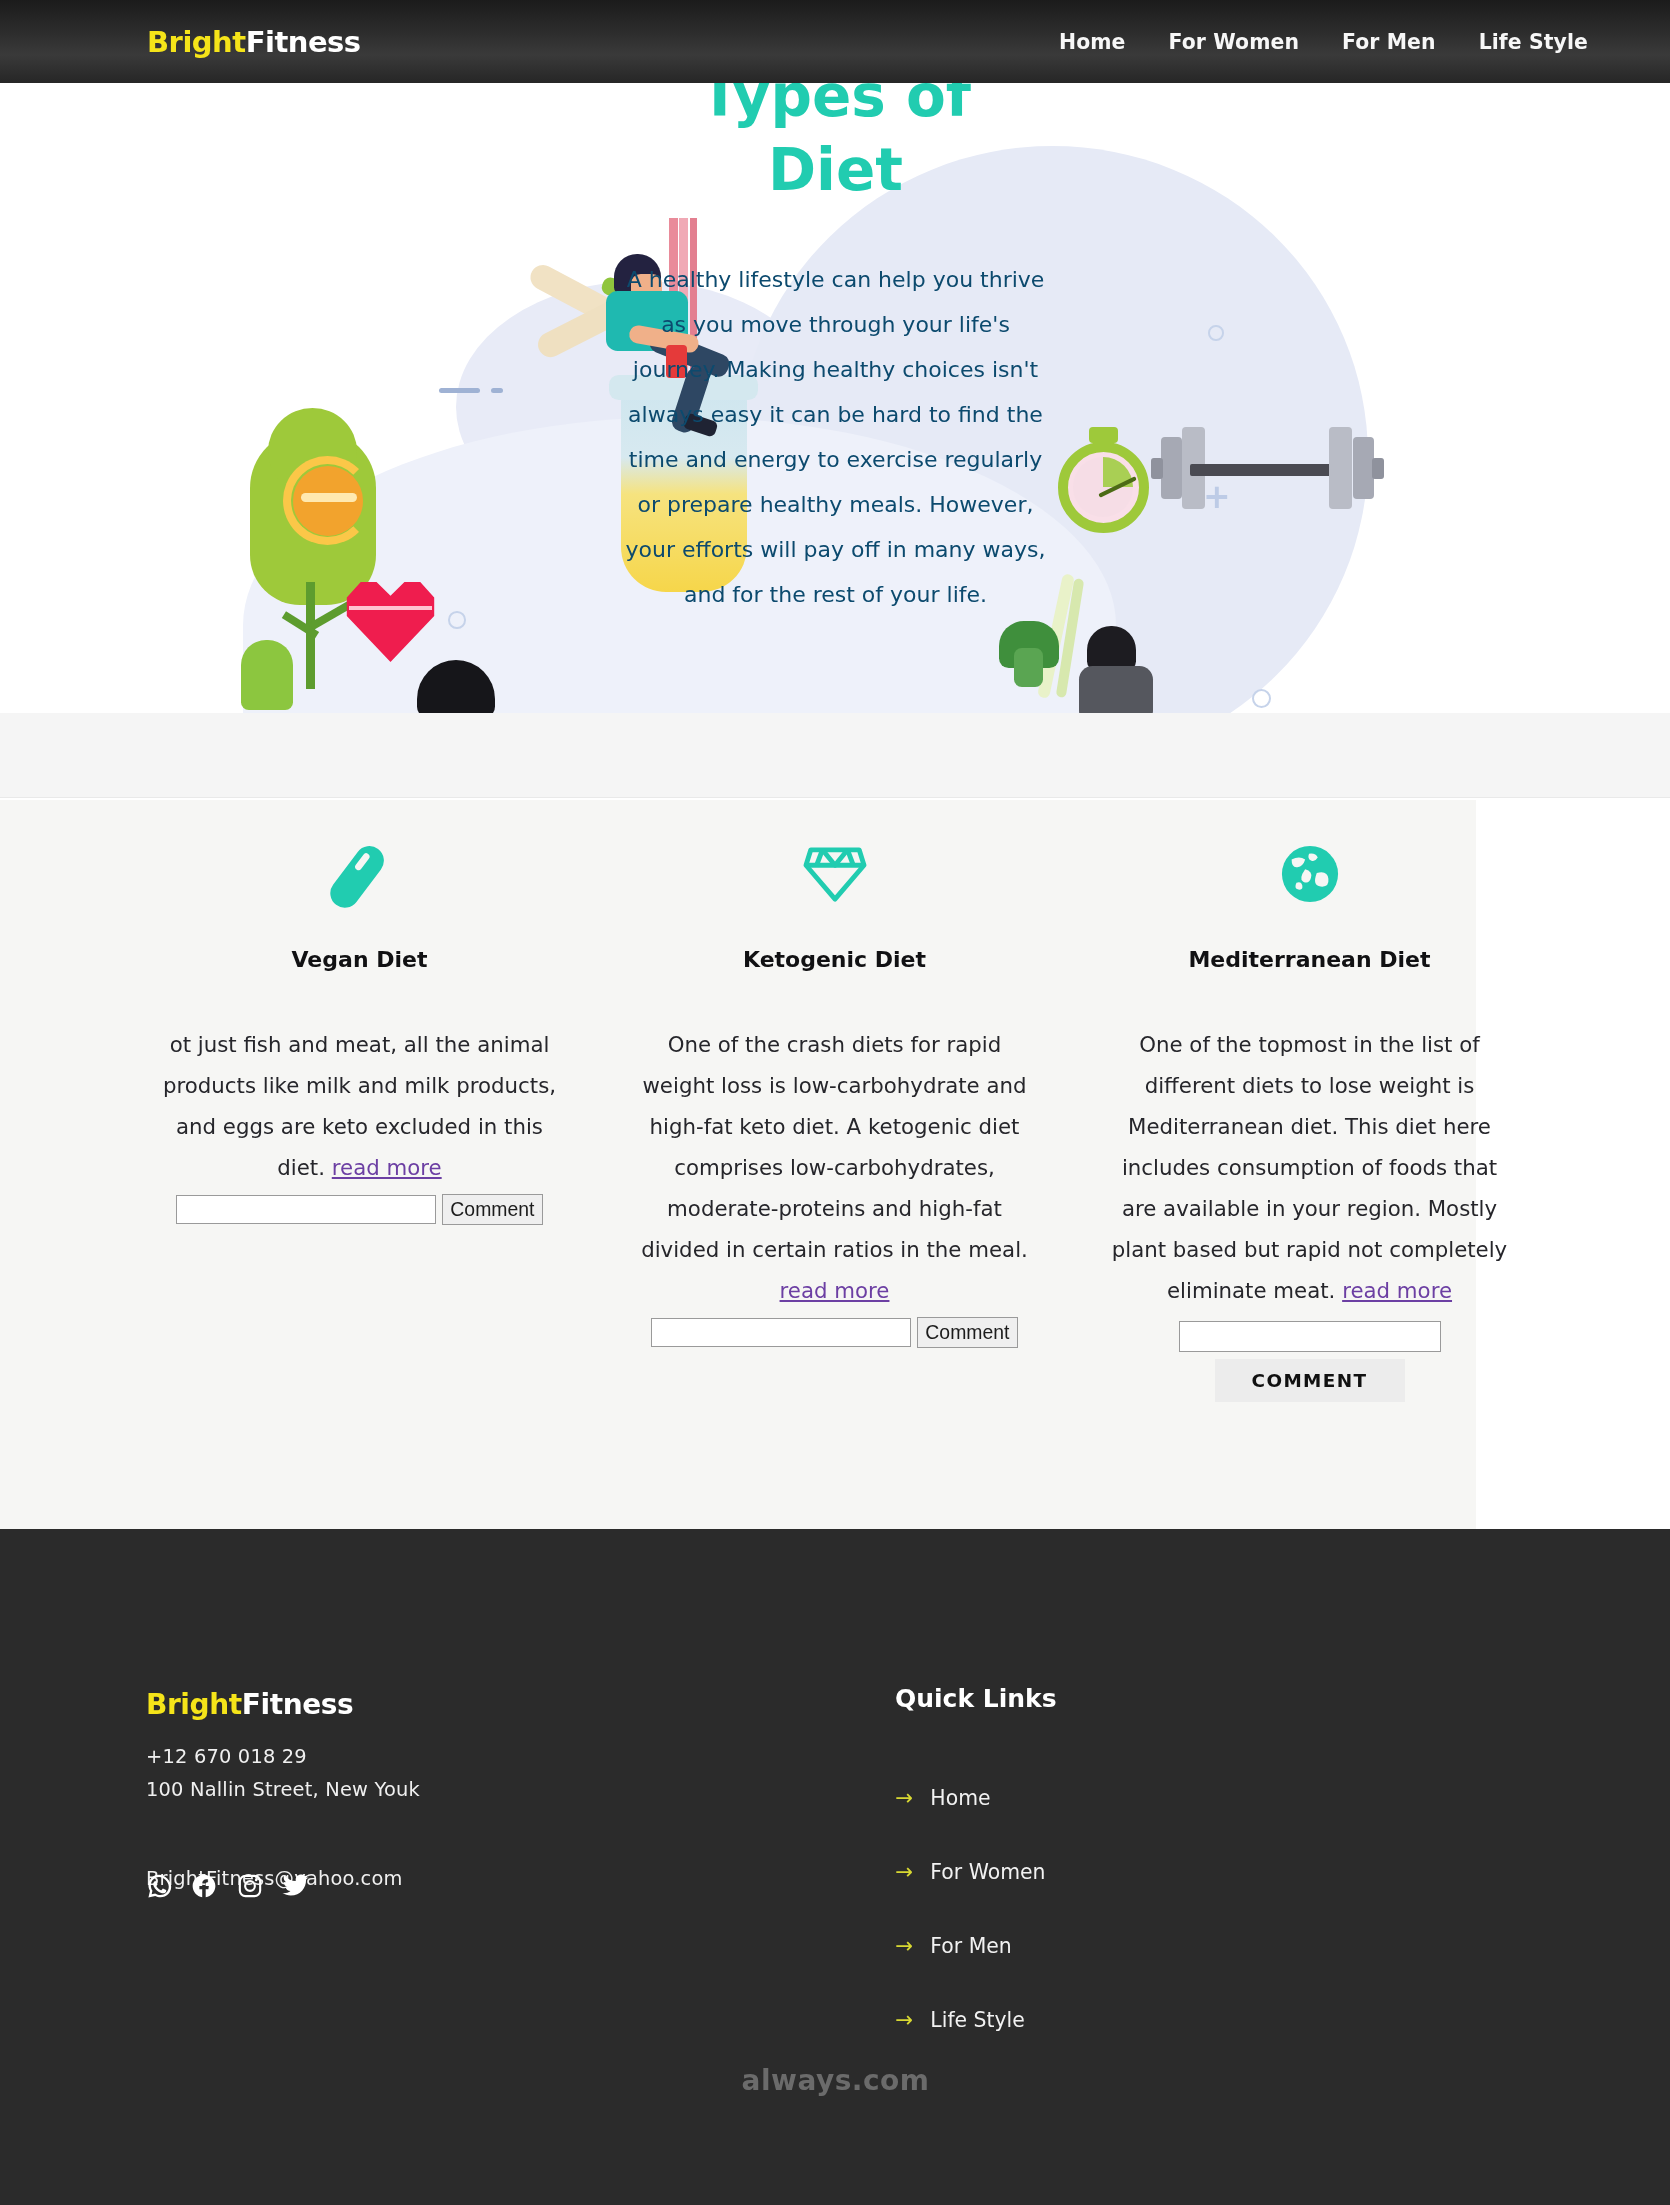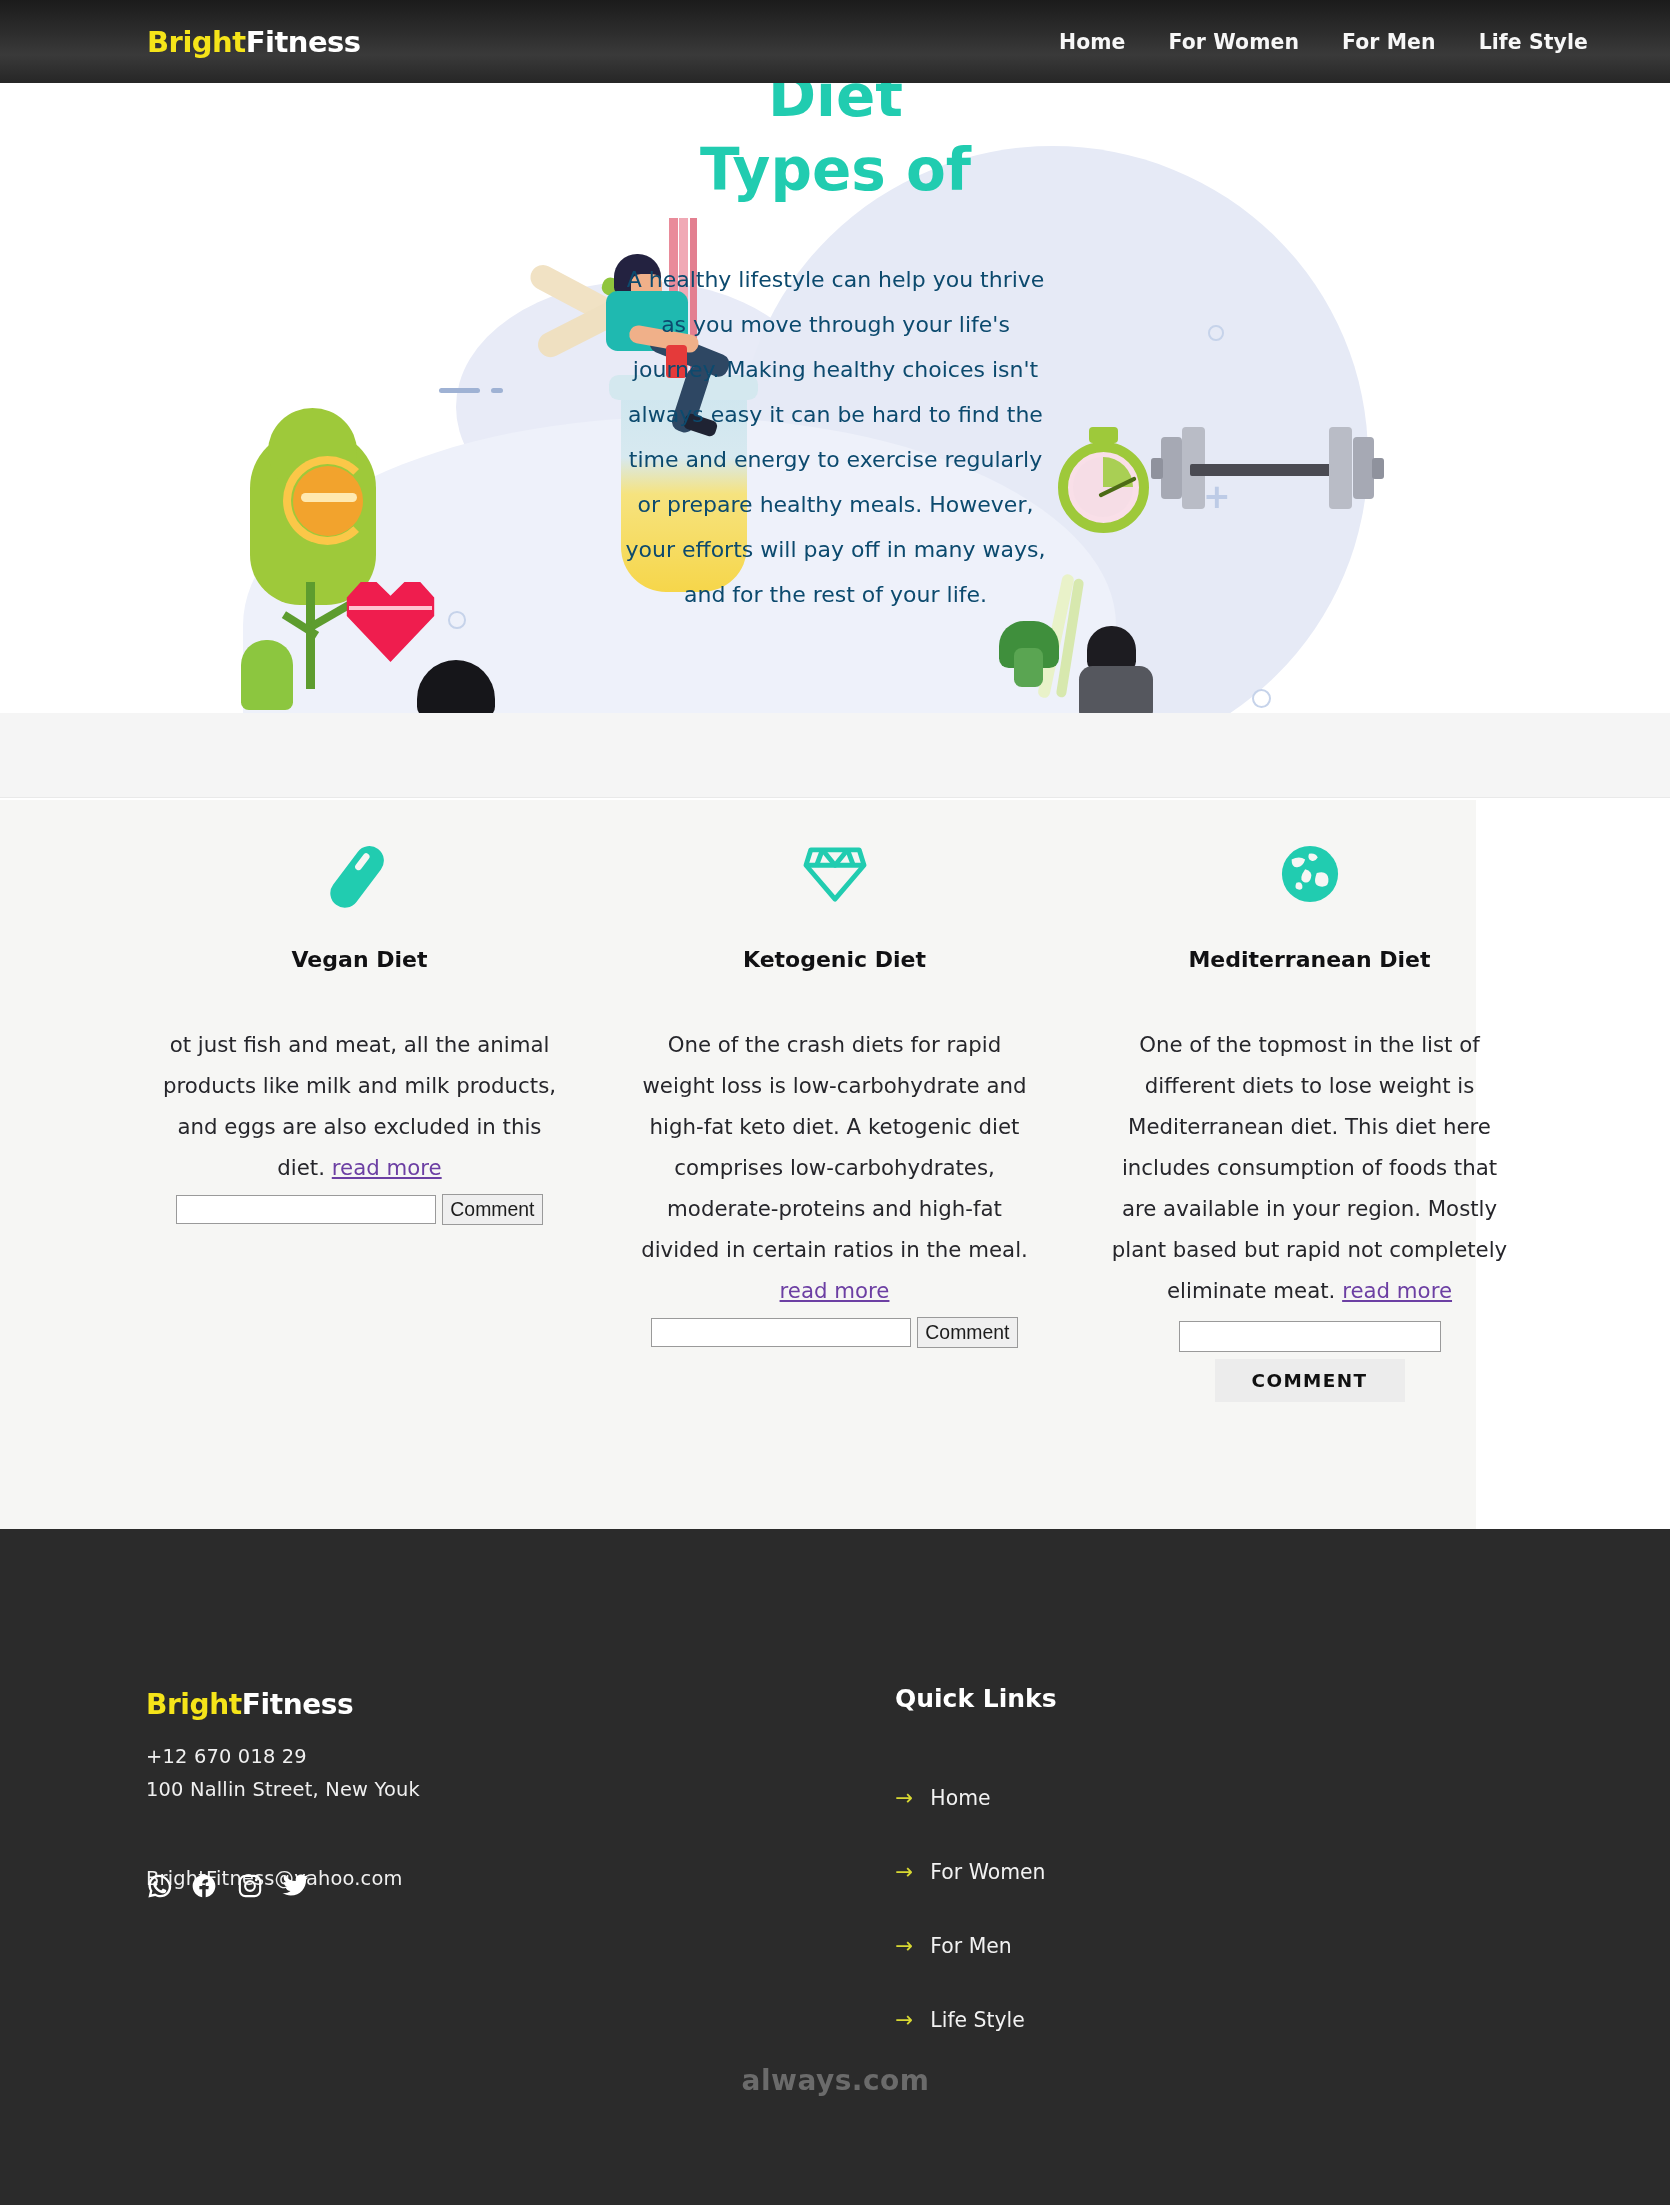--- a/index.html
+++ b/index.html
@@ -277,22 +277,22 @@
     <div class="dot-ring dr1"></div>
     <div class="dot-ring dr2"></div>
     <div class="dot-ring dr3"></div>
     <div class="plus p1">+</div>
     <div class="dash d1"></div>
     <div class="dash d2"></div>
   </div>
 
   <div class="hero-inner">
     <div class="hero-title">
+      <div>Types of</div>
       <div>Diet</div>
-      <div>Types of</div>
     </div>
     <div class="hero-para">A healthy lifestyle can help you thrive as you move through your life's journey. Making healthy choices isn't always easy it can be hard to find the time and energy to exercise regularly or prepare healthy meals. However, your efforts will pay off in many ways, and for the rest of your life.</div>
   </div>
 </div>
 
 <div class="navbar">
   <div class="brand">
     <span class="b1">Bright</span><span class="b2">Fitness</span>
   </div>
   <div class="nav-links">
@@ -309,21 +309,21 @@
   <div class="cards-row">
 
     <div class="card">
       <div class="card-icon">
         <svg width="62" height="72" viewBox="0 0 64 74">
           <rect x="14" y="4" width="30" height="72" rx="15" fill="#21ccb0" transform="rotate(37 29 40)"></rect>
           <rect x="31" y="14" width="7" height="20" rx="3.5" fill="#f6f6f4" transform="rotate(37 34 24)"></rect>
         </svg>
       </div>
       <div class="card-title">Vegan Diet</div>
-      <div class="card-text"><span>ot just fish and meat, all the animal products like milk and milk products, and eggs are also excluded in this diet. </span><a href="#">read more</a></div>
+      <div class="card-text"><span>ot just fish and meat, all the animal products like milk and milk products, and eggs are keto excluded in this diet. </span><a href="#">read more</a></div>
       <div class="comment-row">
         <input class="comment-input" type="text" placeholder="" style="">
         <button class="comment-btn">Comment</button>
       </div>
     </div>
 
     <div class="card">
       <div class="card-icon">
         <svg width="64" height="60" viewBox="0 0 66 62">
           <g fill="none" stroke="#21ccb0" stroke-width="5" stroke-linejoin="round">

